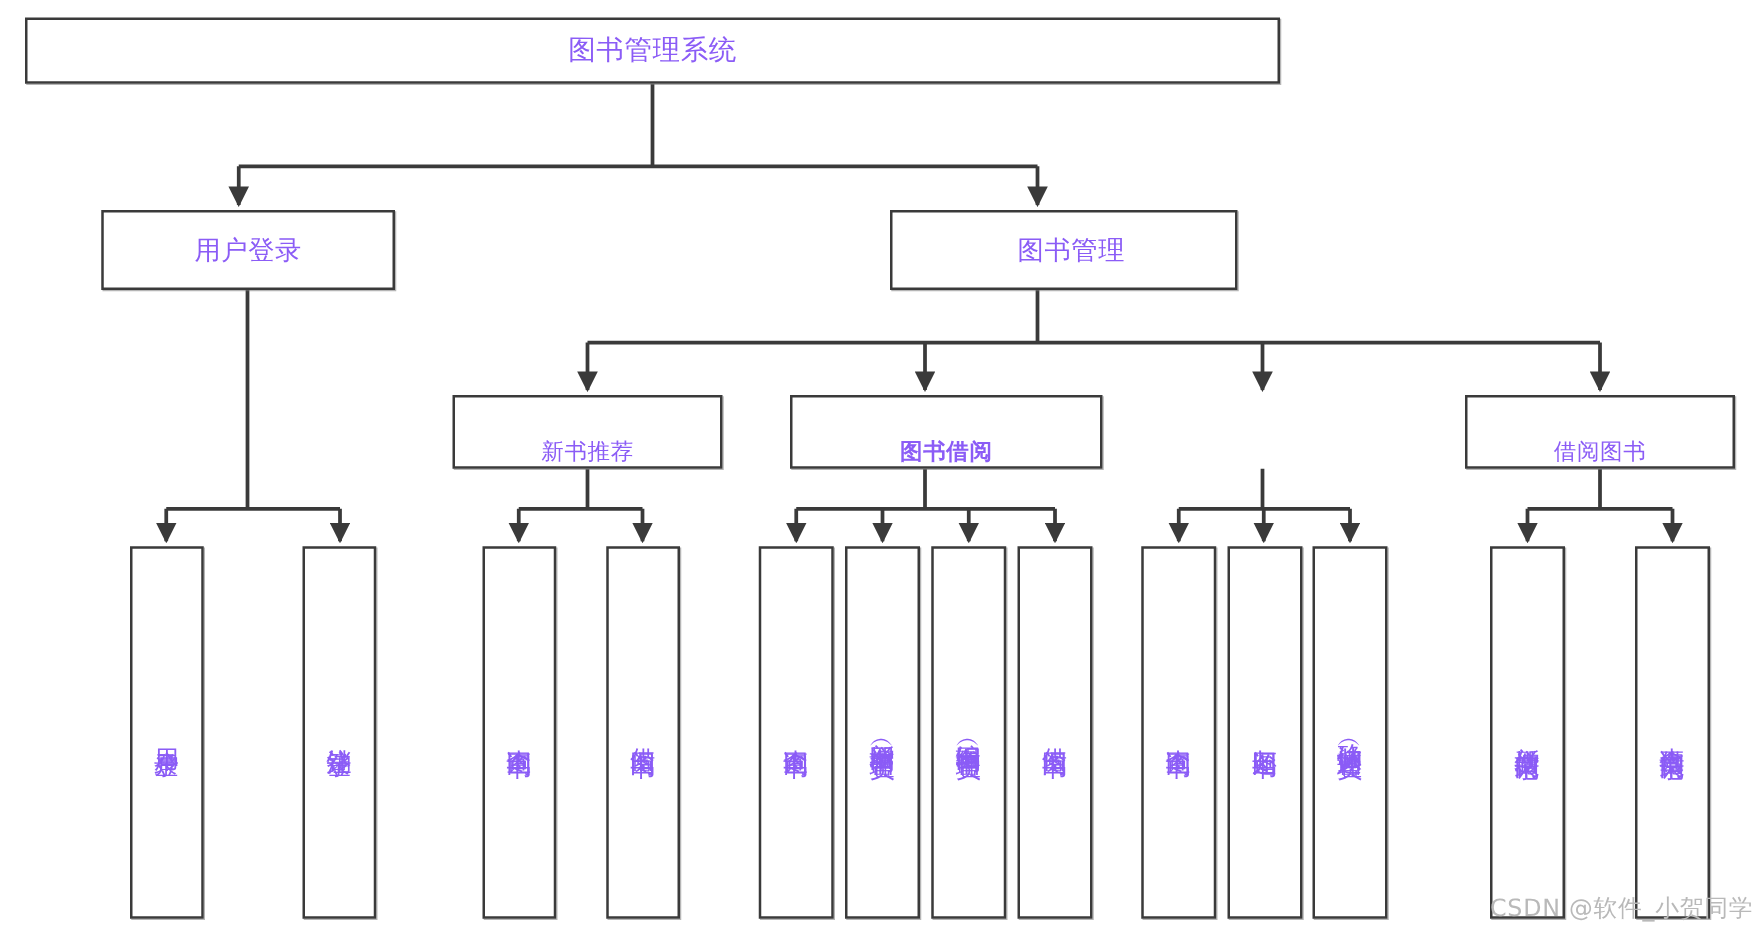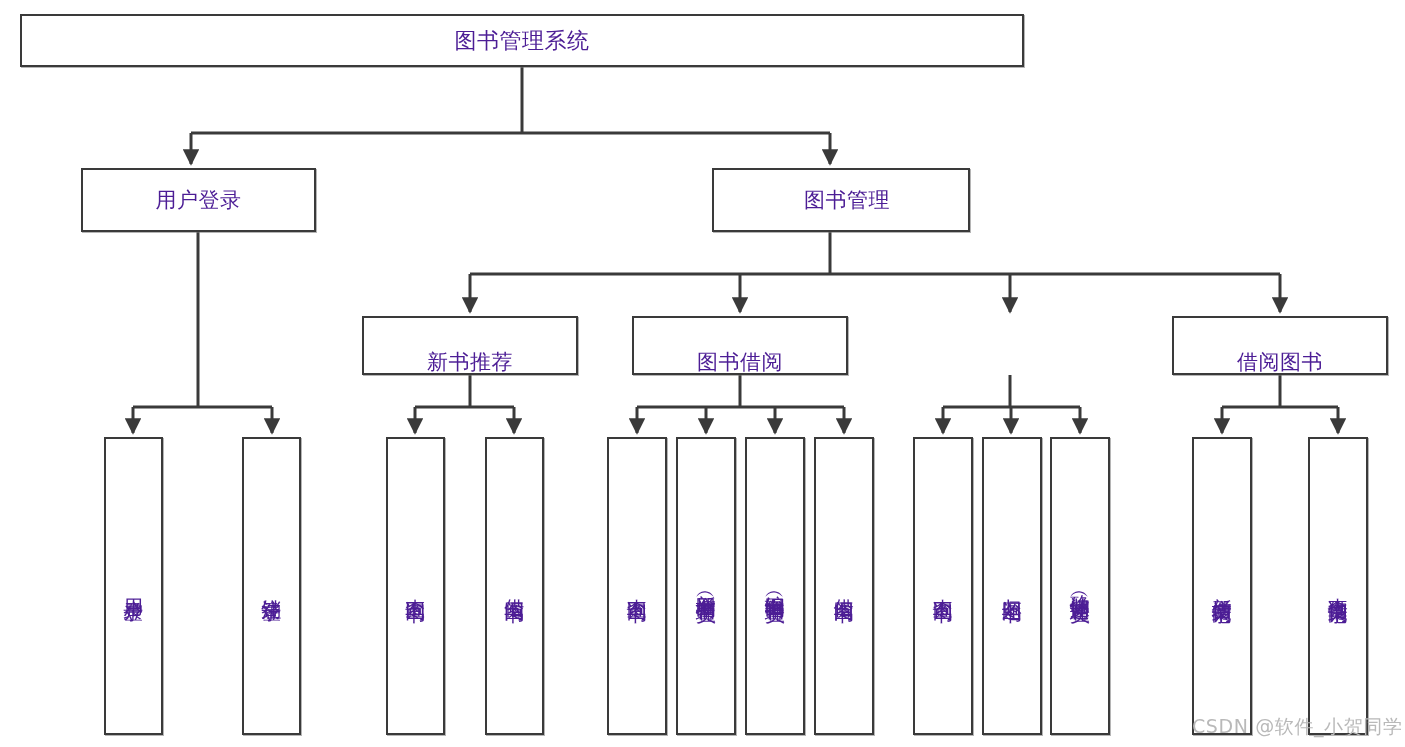--- a/index.html
+++ b/index.html
@@ -25,21 +25,21 @@
     position: absolute;
     box-sizing: border-box;
     background: #ffffff;
     border: 2px solid #3a3a3a;
     box-shadow: 1px 1px 0 rgba(120,120,120,0.55);
     display: flex;
     align-items: center;
     justify-content: center;
   }
   .node-label {
-    color: #4c1d95;
+    color: #8b5cf6;
     font-size: 21px;
     line-height: 1.15;
     letter-spacing: 0.5px;
     white-space: nowrap;
     text-align: right;
   }
   .node-box.leaf {
     align-items: center;
     justify-content: center;
   }
@@ -47,21 +47,21 @@
     writing-mode: vertical-rl;
     text-orientation: upright;
     font-size: 20px;
     line-height: 1.22;
     letter-spacing: 1.5px;
     white-space: normal;
     max-height: 276px;
   }
   .root .node-label { font-size: 22px; }
   .branch .node-label { font-size: 21px; }
-  .mid .node-label { font-size: 21px; margin-top: 34px; }
+  .mid .node-label { font-size: 18px; margin-top: 34px; }
   #connector-layer {
     position: absolute;
     left: 0;
     top: 0;
     width: 1405px;
     height: 747px;
     pointer-events: none;
   }
   #watermark {
     position: absolute;
@@ -128,28 +128,28 @@
     </g>
   </svg>
 
   <div class="node-box root" style="left:20px; top:14px; width:1004px; height:53px;">
     <span class="node-label">图书管理系统</span>
   </div>
 
   <div class="node-box branch" style="left:81px; top:168px; width:235px; height:64px;">
     <span class="node-label">用户登录</span>
   </div>
-  <div class="node-box branch" style="left:712px; top:168px; width:258px; height:64px;padding-left:12px;">
+  <div class="node-box branch" style="left:712px; top:168px; width:278px; height:64px;padding-left:12px;">
     <span class="node-label">图书管理</span>
   </div>
 
   <div class="node-box mid" style="left:362px; top:316px; width:216px; height:59px;">
     <span class="node-label">新书推荐</span>
   </div>
-  <div class="node-box mid" style="left:632px; top:316px; width:216px; height:59px;">
+  <div class="node-box mid" style="left:632px; top:316px; width:250px; height:59px;font-weight:bold;">
     <span class="node-label">图书借阅</span>
   </div>
   <div class="node-box mid" style="left:1172px; top:316px; width:216px; height:59px;">
     <span class="node-label">借阅图书</span>
   </div>
 
   <div class="node-box leaf" style="left:104px; top:437px; width:59px; height:298px;">
     <span class="node-label">用户登录</span>
   </div>
   <div class="node-box leaf" style="left:242px; top:437px; width:59px; height:298px;">

